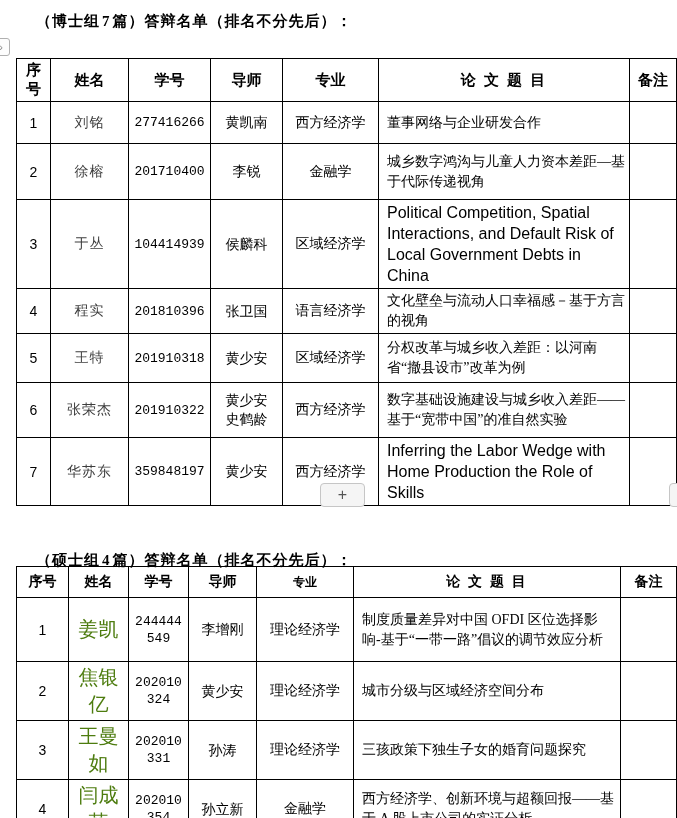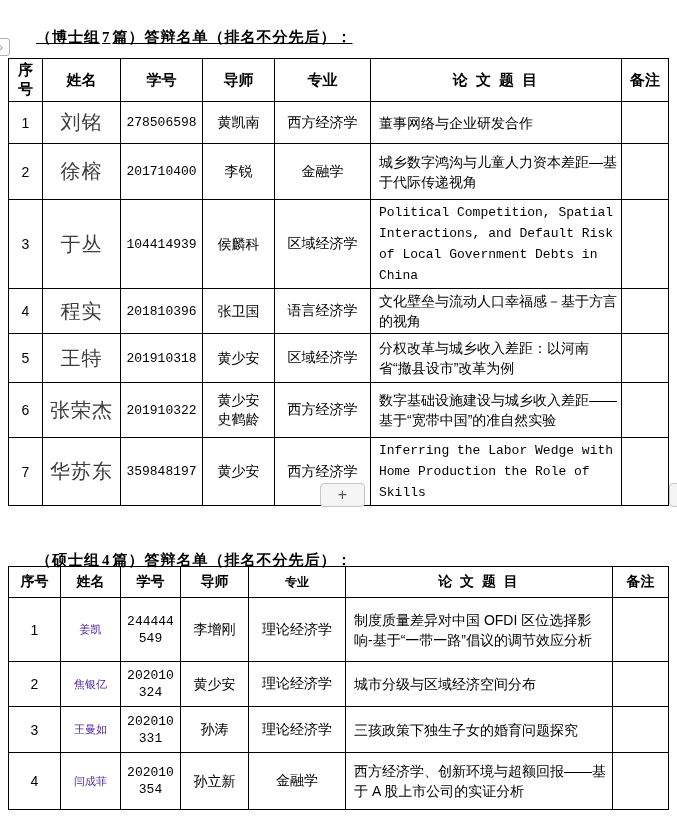--- a/index.html
+++ b/index.html
@@ -7,45 +7,45 @@
     width:677px;height:818px;position:relative;overflow:hidden;
     background:#ffffff;
     font-family:"Liberation Sans",sans-serif;
     color:#000;
   }
   .doc-title{
     position:absolute;left:36px;
     font-size:15px;font-weight:bold;letter-spacing:1px;
     white-space:nowrap;
   }
-  #title1{top:28px;text-decoration:underline;}
+  #title1{top:12px;}
   #title2{top:551px;}
   .title-num{padding:0 2px;font-family:"Liberation Serif",serif;}
 
-  table{border-collapse:collapse;table-layout:fixed;position:absolute;left:8px;width:660px;}
+  table{border-collapse:collapse;table-layout:fixed;position:absolute;left:16px;width:660px;}
   #table1{top:58px;}
   #table2{top:566px;}
   td,th{
     border:1.5px solid #000;
     padding:2px 4px;
     font-size:14px;
     text-align:center;
     vertical-align:middle;
     overflow:hidden;
   }
   th{font-size:15px;font-weight:bold;padding:2px 2px;}
   th.hdr-thesis{letter-spacing:2px;}
   #table2 th{font-size:14px;}
   #table2 th.hdr-major{font-size:12px;}
 
-  .cell-thesis{text-align:left;padding-left:8px;line-height:20px;}
-  .cell-name{font-size:20px;color:#3d3d3d;letter-spacing:1px;}
-  #table2 .cell-name{font-size:11px;color:#4c1d95;letter-spacing:0;}
+  .cell-thesis{text-align:left;padding-left:8px;line-height:20px;font-family:Liberation Serif, serif;}
+  .cell-name{font-size:14px;color:#3d3d3d;letter-spacing:1px;}
+  #table2 .cell-name{font-size:20px;color:#4d7c0f;letter-spacing:0;}
   .num{font-family:"Liberation Mono","DejaVu Sans Mono",monospace;font-size:13px;word-break:break-all;line-height:17px;}
-  .en{font-family:Liberation Mono, monospace;font-size:13px;line-height:21px;}
+  .en{font-family:Liberation Sans, sans-serif;font-size:16px;line-height:21px;}
   .cell-advisor{white-space:pre-line;line-height:19px;}
 
   
   #table1 tr:nth-child(1){height:42px;}
   #table1 tr:nth-child(2){height:42px;}
   #table1 tr:nth-child(3){height:56px;}
   #table1 tr:nth-child(4){height:83px;}
   #table1 tr:nth-child(5){height:42px;}
   #table1 tr:nth-child(6){height:49px;}
   #table1 tr:nth-child(7){height:55px;}
@@ -101,21 +101,21 @@
     <th>姓名</th>
     <th>学号</th>
     <th>导师</th>
     <th class="hdr-major">专业</th>
     <th class="hdr-thesis">论 文 题 目</th>
     <th>备注</th>
   </tr>
   <tr>
     <td>1</td>
     <td class="cell-name">刘铭</td>
-    <td class="num">278506598</td>
+    <td class="num">277416266</td>
     <td class="cell-advisor">黄凯南</td>
     <td>西方经济学</td>
     <td class="cell-thesis">董事网络与企业研发合作</td>
     <td></td>
   </tr>
   <tr>
     <td>2</td>
     <td class="cell-name">徐榕</td>
     <td class="num">201710400</td>
     <td class="cell-advisor">李锐</td>

